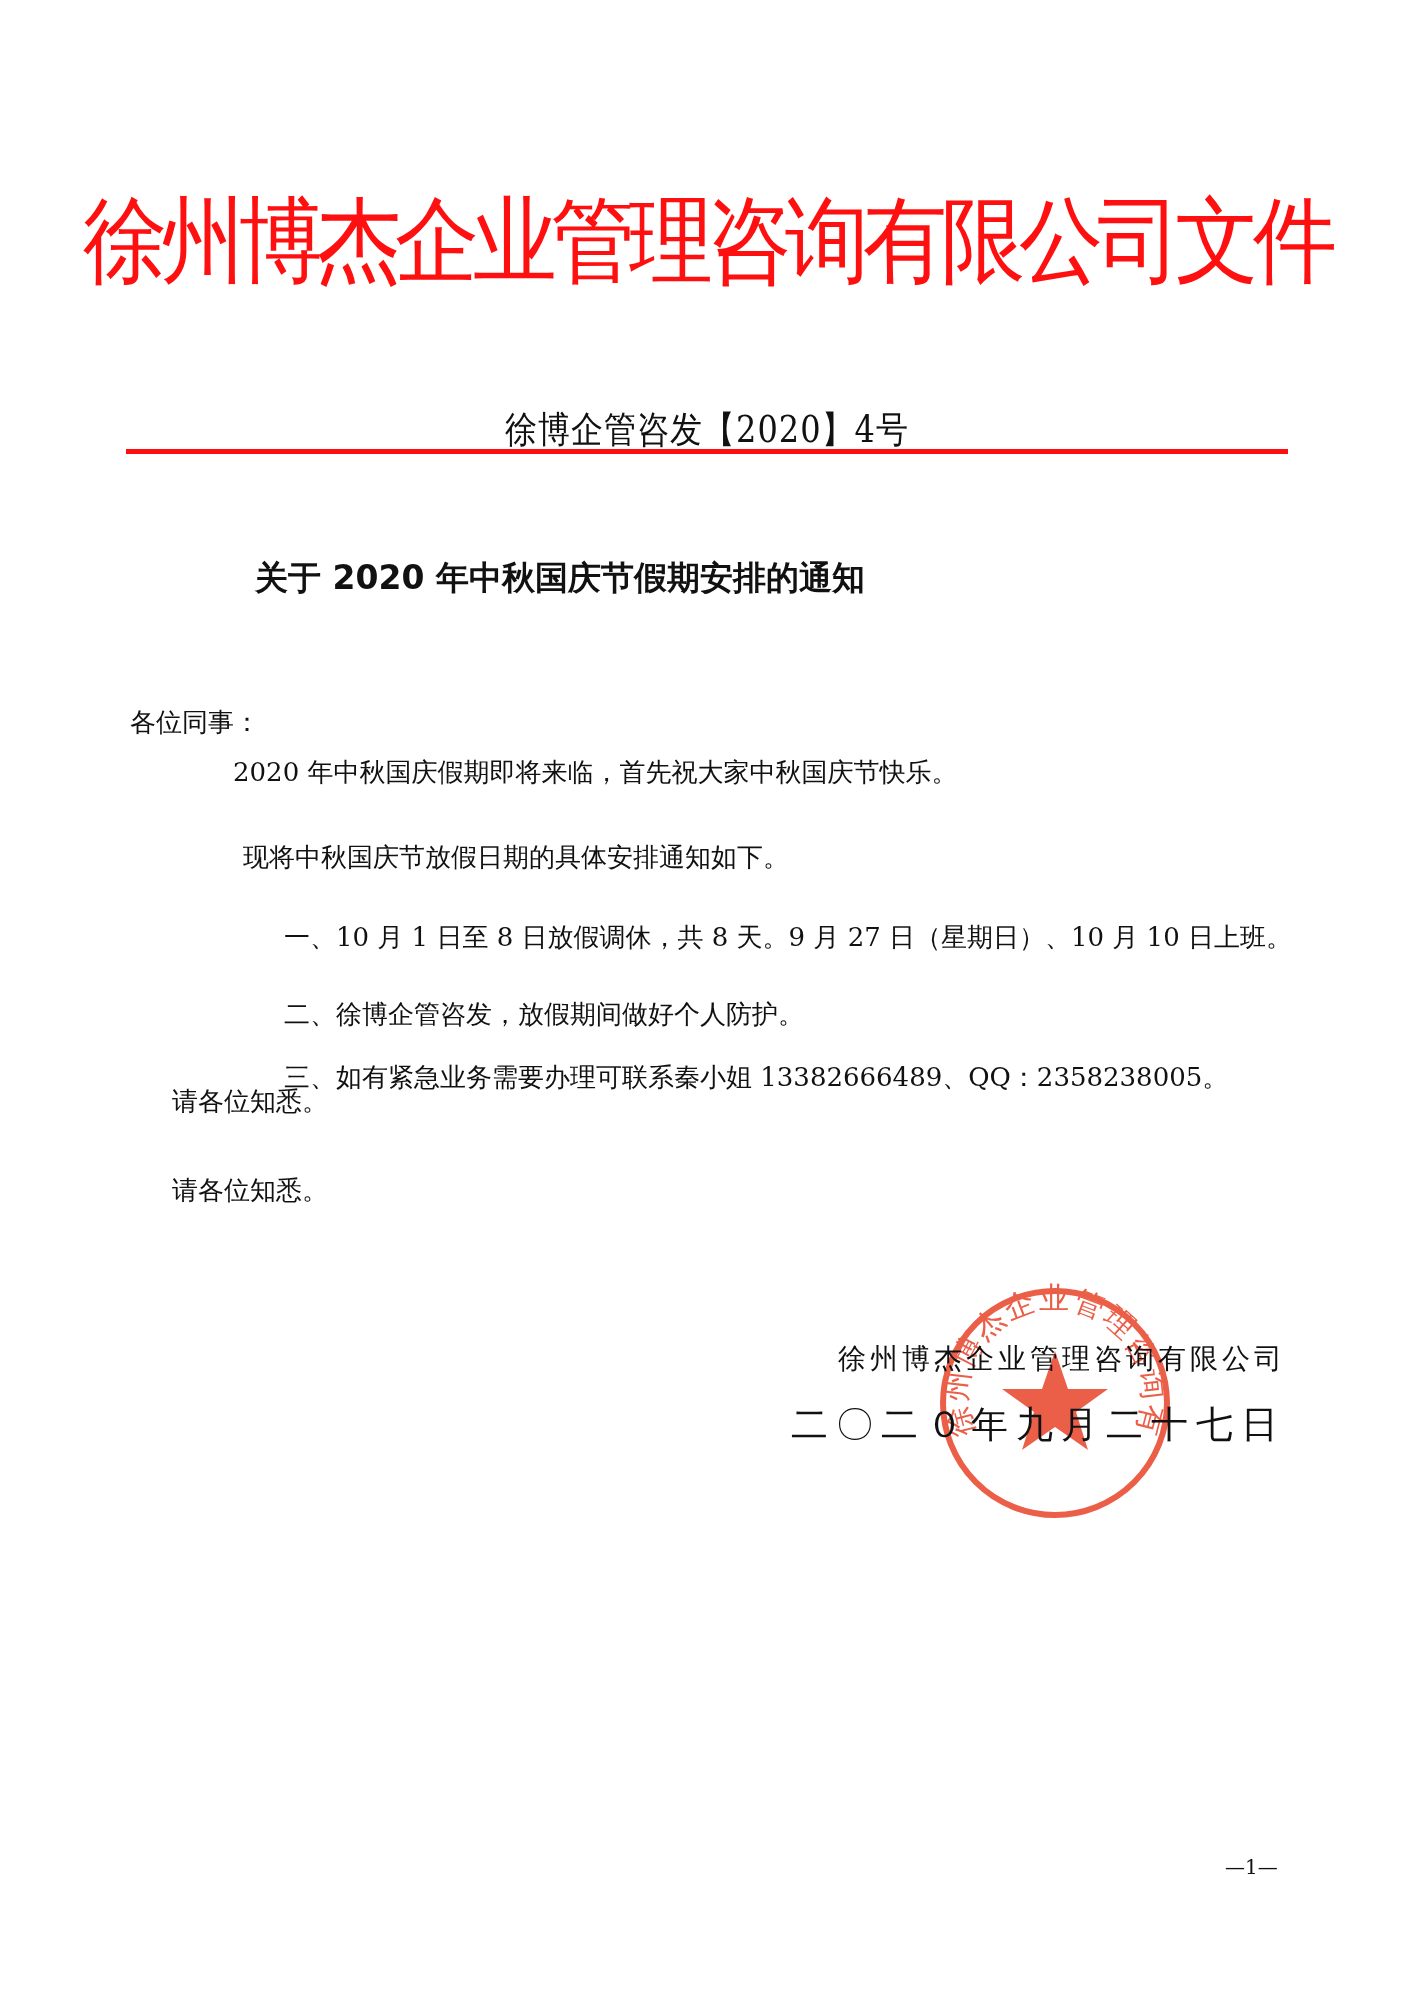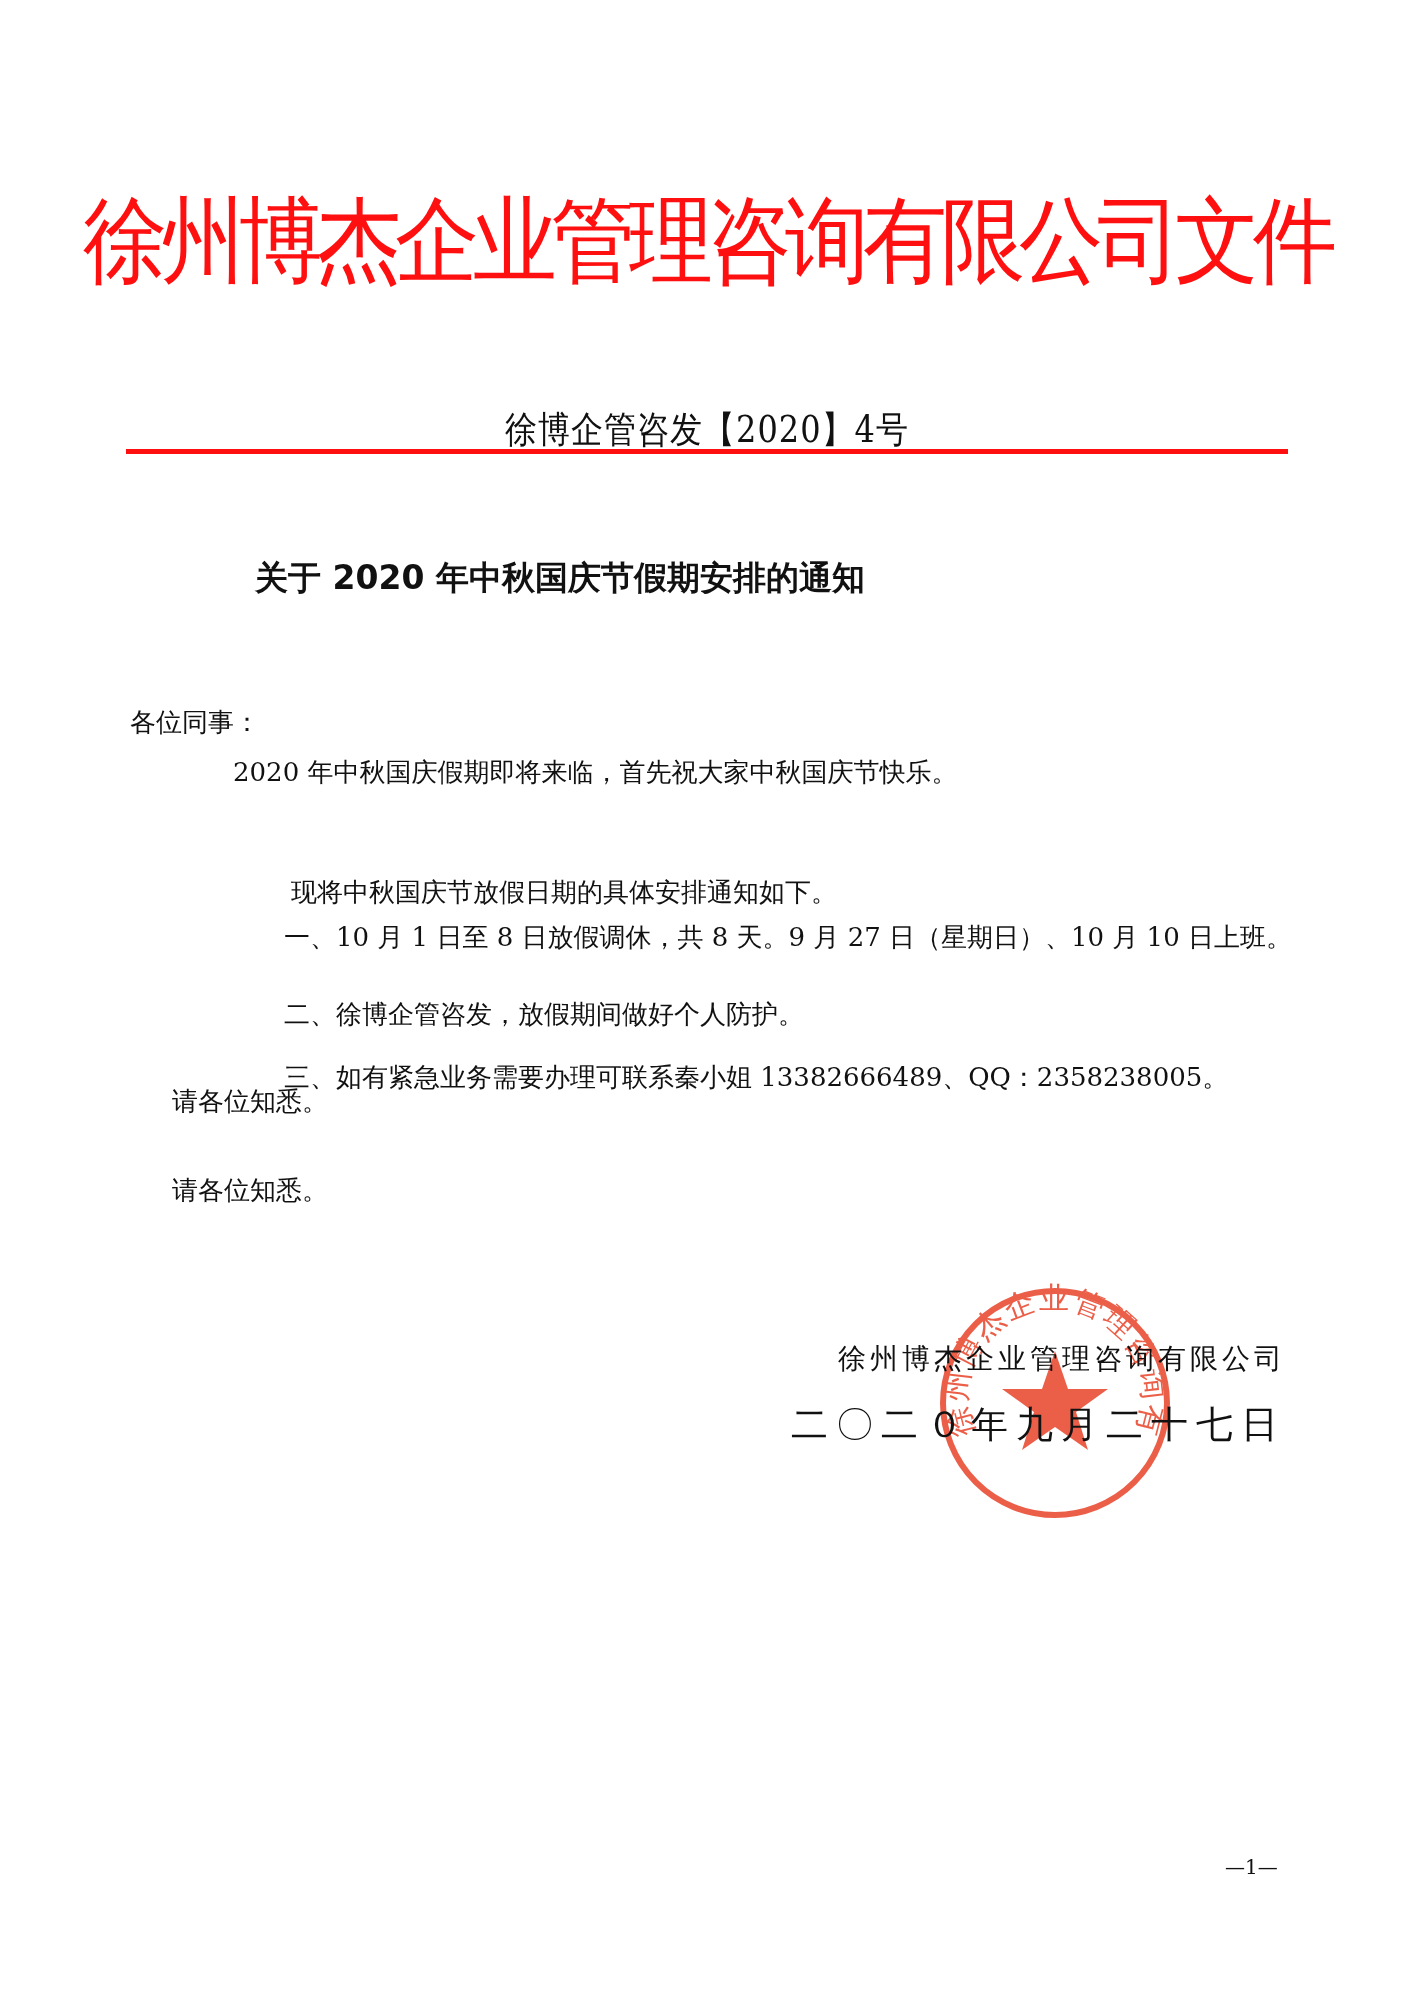--- a/index.html
+++ b/index.html
@@ -23,21 +23,21 @@
       left: 126px; top: 449px; width: 1162px; height: 5px; background: #ff1010;
     }
     .title {
       left: 0; width: 1120px; top: 556px; text-align: center;
       font-family: "DejaVu Sans", "Liberation Sans", sans-serif;
       font-weight: bold; font-size: 33px;
     }
     .para { font-size: 26px; }
     .greeting { left: 130px; top: 660px; margin-top: 45px; }
     .p1 { left: 233px; top: 755px; }
-    .p2 { left: 243px; top: 875px; margin-left: 48px; }
+    .p2 { left: 243px; top: 840px; }
     .item1 { left: 284px; top: 920px; }
     .item2 { left: 284px; top: 997px; }
     .item3 { left: 284px; top: 1060px; }
     .closing1 { left: 172px; top: 1084px; }
     .closing2 { left: 172px; top: 1173px; }
     .sig-company { right: 128px; top: 1340px; font-size: 28px; letter-spacing: 4px;
       font-family: "DejaVu Sans", "Liberation Sans", sans-serif; z-index: 2; }
     .sig-date { right: 128px; top: 1400px; font-size: 37px; letter-spacing: 8px; z-index: 2; }
     .seal { left: 935px; top: 1283px; width: 240px; height: 240px; z-index: 1; opacity: 0.85; }
     .page-num { left: 1225px; top: 1855px; font-size: 20px; }

